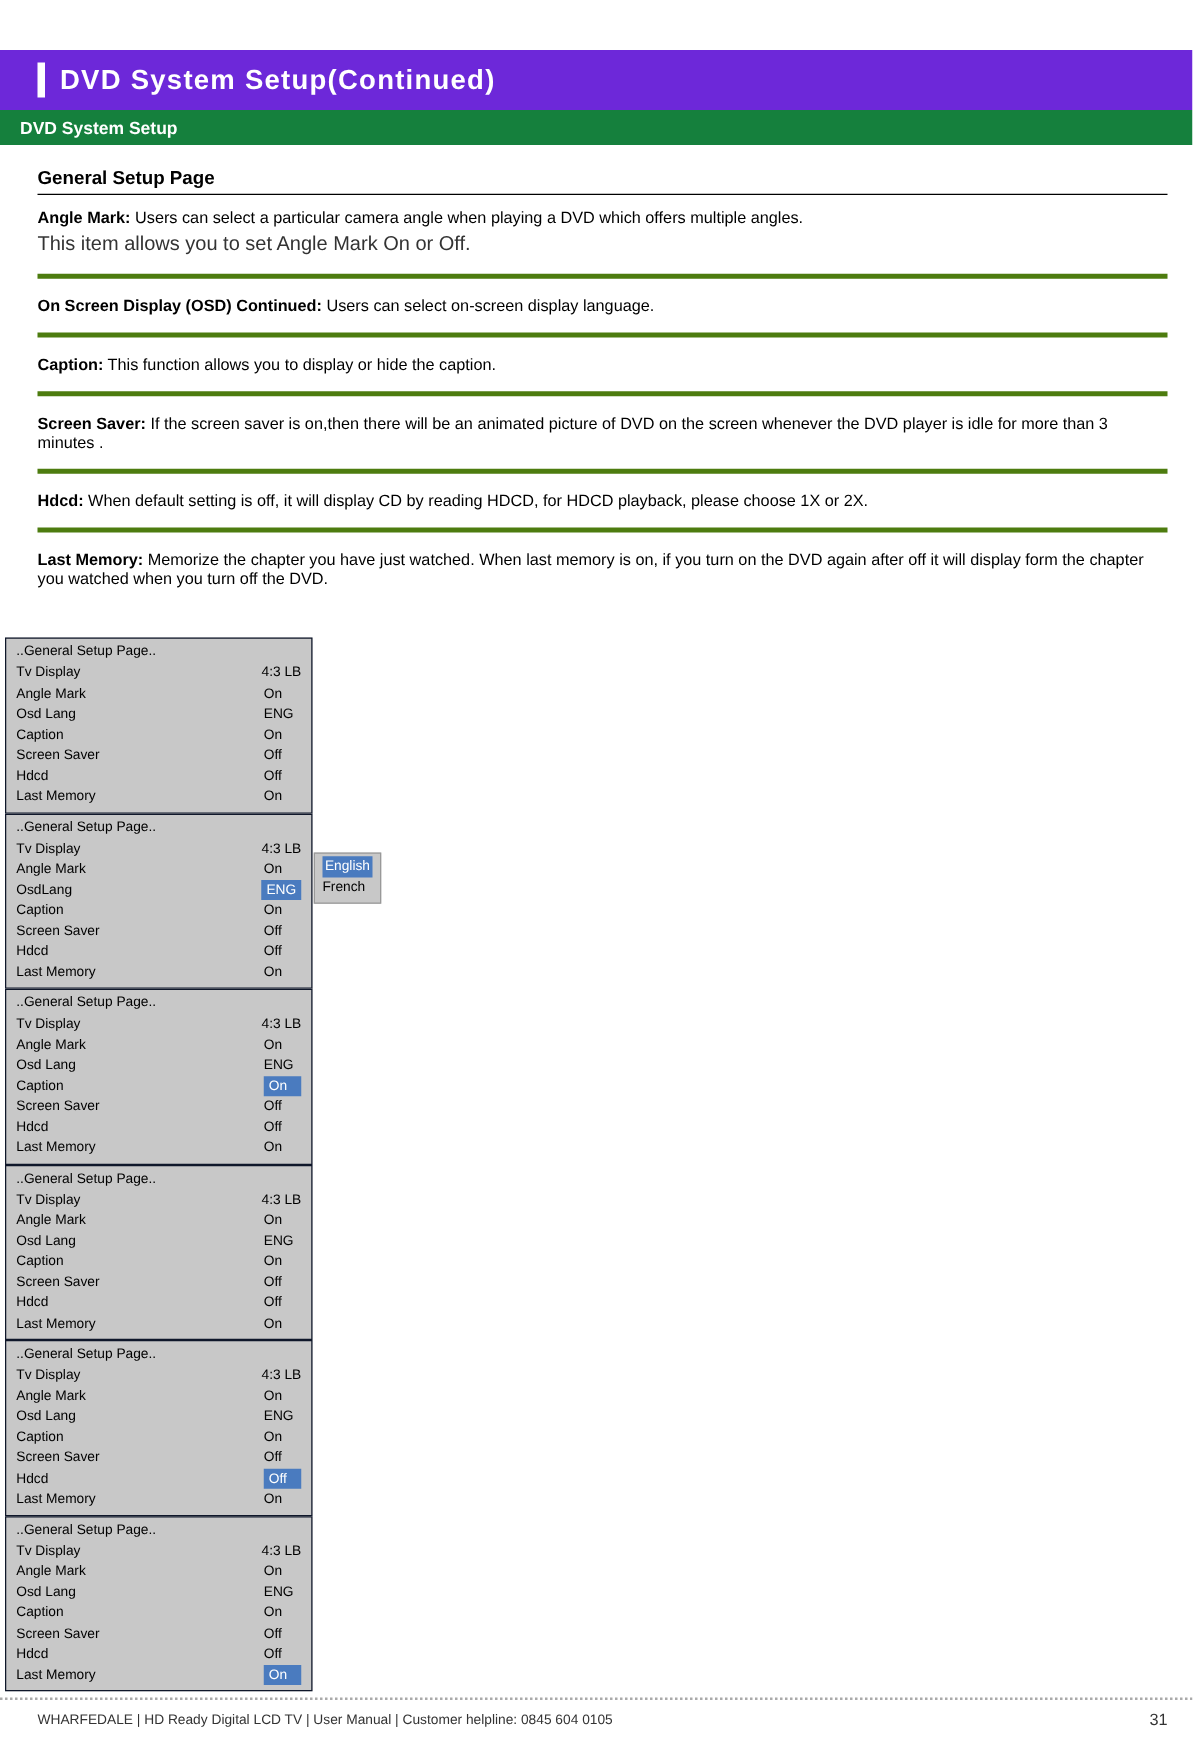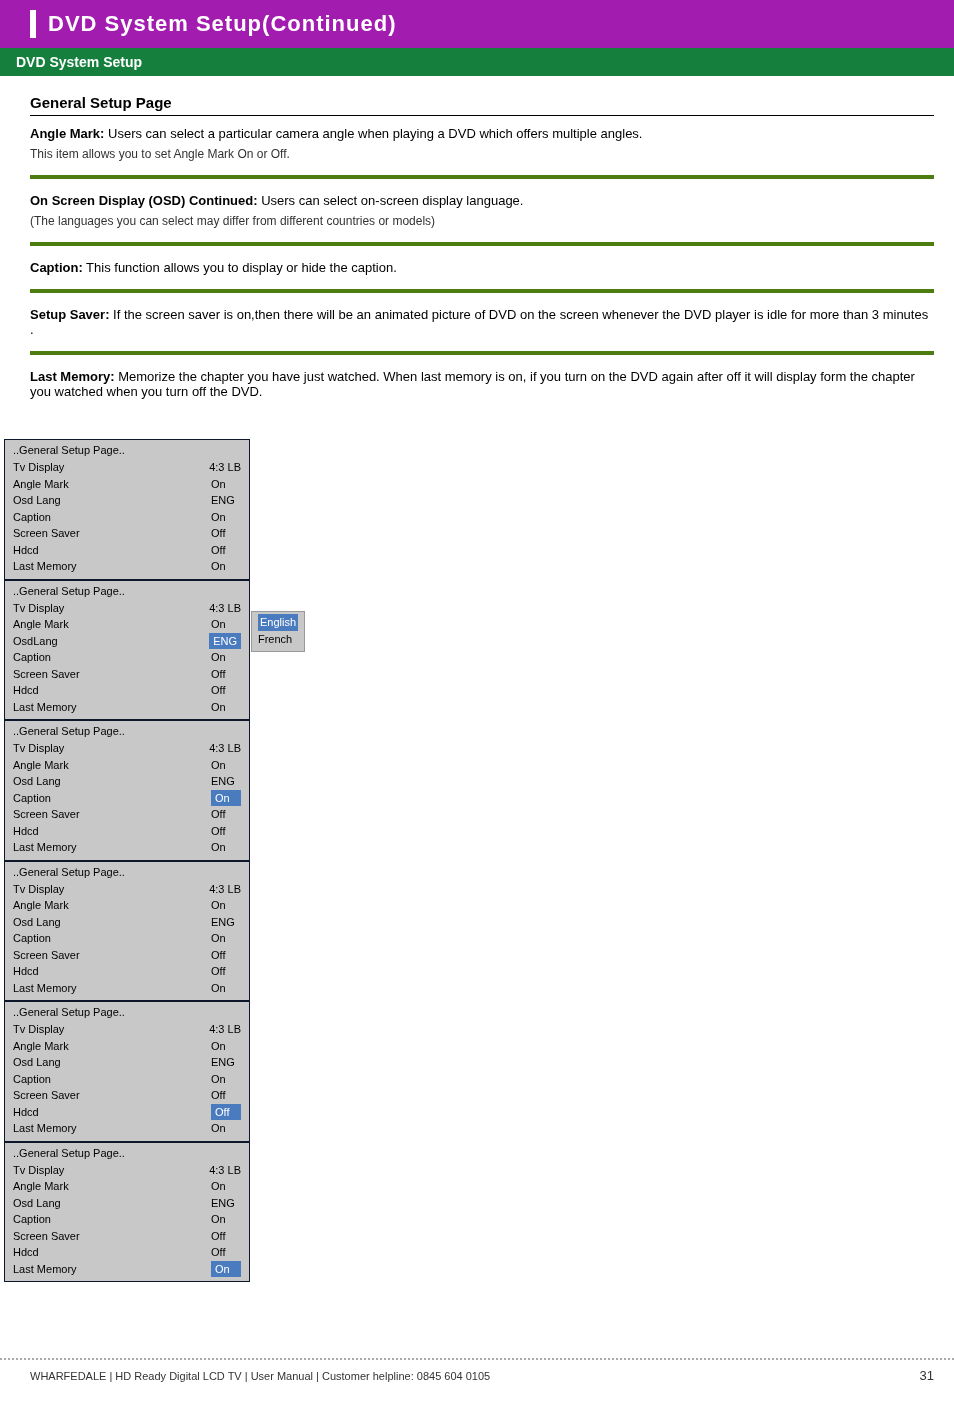--- a/index.html
+++ b/index.html
@@ -8,24 +8,25 @@
       min-height: 1401px;
       background: #fff;
       font-family: Arial, sans-serif;
       font-size: 13px;
       color: #000;
       position: relative;
     }
 
     
     .page-header {
-      background: #a21caf;
+      background: #6d28d9;
       padding: 10px 20px 10px 30px;
       display: flex;
       align-items: center;
+      margin-top: 40px;
     }
     .header-bar {
       width: 6px;
       height: 28px;
       background: #fff;
       margin-right: 12px;
       flex-shrink: 0;
     }
     .header-title {
       color: #fff;
@@ -85,21 +86,21 @@
     }
     .feature-title {
       font-weight: bold;
       display: inline;
     }
     .feature-desc {
       display: inline;
       font-size: 13px;
     }
     .feature-note {
-      font-size: 12px;
+      font-size: 16px;
       color: #333;
       margin-top: 6px;
     }
 
     
     .osd-panel {
       background: #c8c8c8;
       border: 1px solid #0f172a;
       padding: 4px 8px;
       font-size: 11px;
@@ -194,27 +195,29 @@
   <div class="left-col">
     <div class="section-heading">General Setup Page</div>
 
     <div id="feature-blocks">
         <div class="feature-block">
           <p><span class="feature-title">Angle Mark:</span><span class="feature-desc"> Users can select a particular camera angle when playing  a DVD which offers multiple angles.</span></p>
           <p class="feature-note"> This item allows you to set Angle Mark On or Off.</p>
         </div>
         <div class="feature-block">
           <p><span class="feature-title">On  Screen  Display (OSD) Continued:</span><span class="feature-desc">  Users can select on-screen display language.</span></p>
-          <p class="feature-note">(The languages you can select may differ from different countries or models)</p>
         </div>
         <div class="feature-block">
           <p><span class="feature-title">Caption:</span><span class="feature-desc"> This function allows you to display or hide the caption.</span></p>
         </div>
         <div class="feature-block">
-          <p><span class="feature-title">Setup Saver:</span><span class="feature-desc"> If the screen saver is on,then there will be an animated picture of DVD  on the screen whenever the DVD player is idle for  more than 3 minutes .</span></p>
+          <p><span class="feature-title">Screen Saver:</span><span class="feature-desc"> If the screen saver is on,then there will be an animated picture of DVD  on the screen whenever the DVD player is idle for  more than 3 minutes .</span></p>
+        </div>
+        <div class="feature-block">
+          <p><span class="feature-title">Hdcd:</span><span class="feature-desc"> When default setting is off, it will display CD by reading HDCD, for HDCD playback, please choose 1X or 2X.</span></p>
         </div>
         <div class="feature-block">
           <p><span class="feature-title">Last Memory:</span><span class="feature-desc"> Memorize the chapter you have just watched. When last memory is on,  if you turn on the DVD again after off it will  display form the chapter you watched when you turn off the DVD.</span></p>
         </div>
       </div>
   </div>
 
   <div class="right-col">
     <div id="osd-panels">
         <div class="osd-wrapper">

